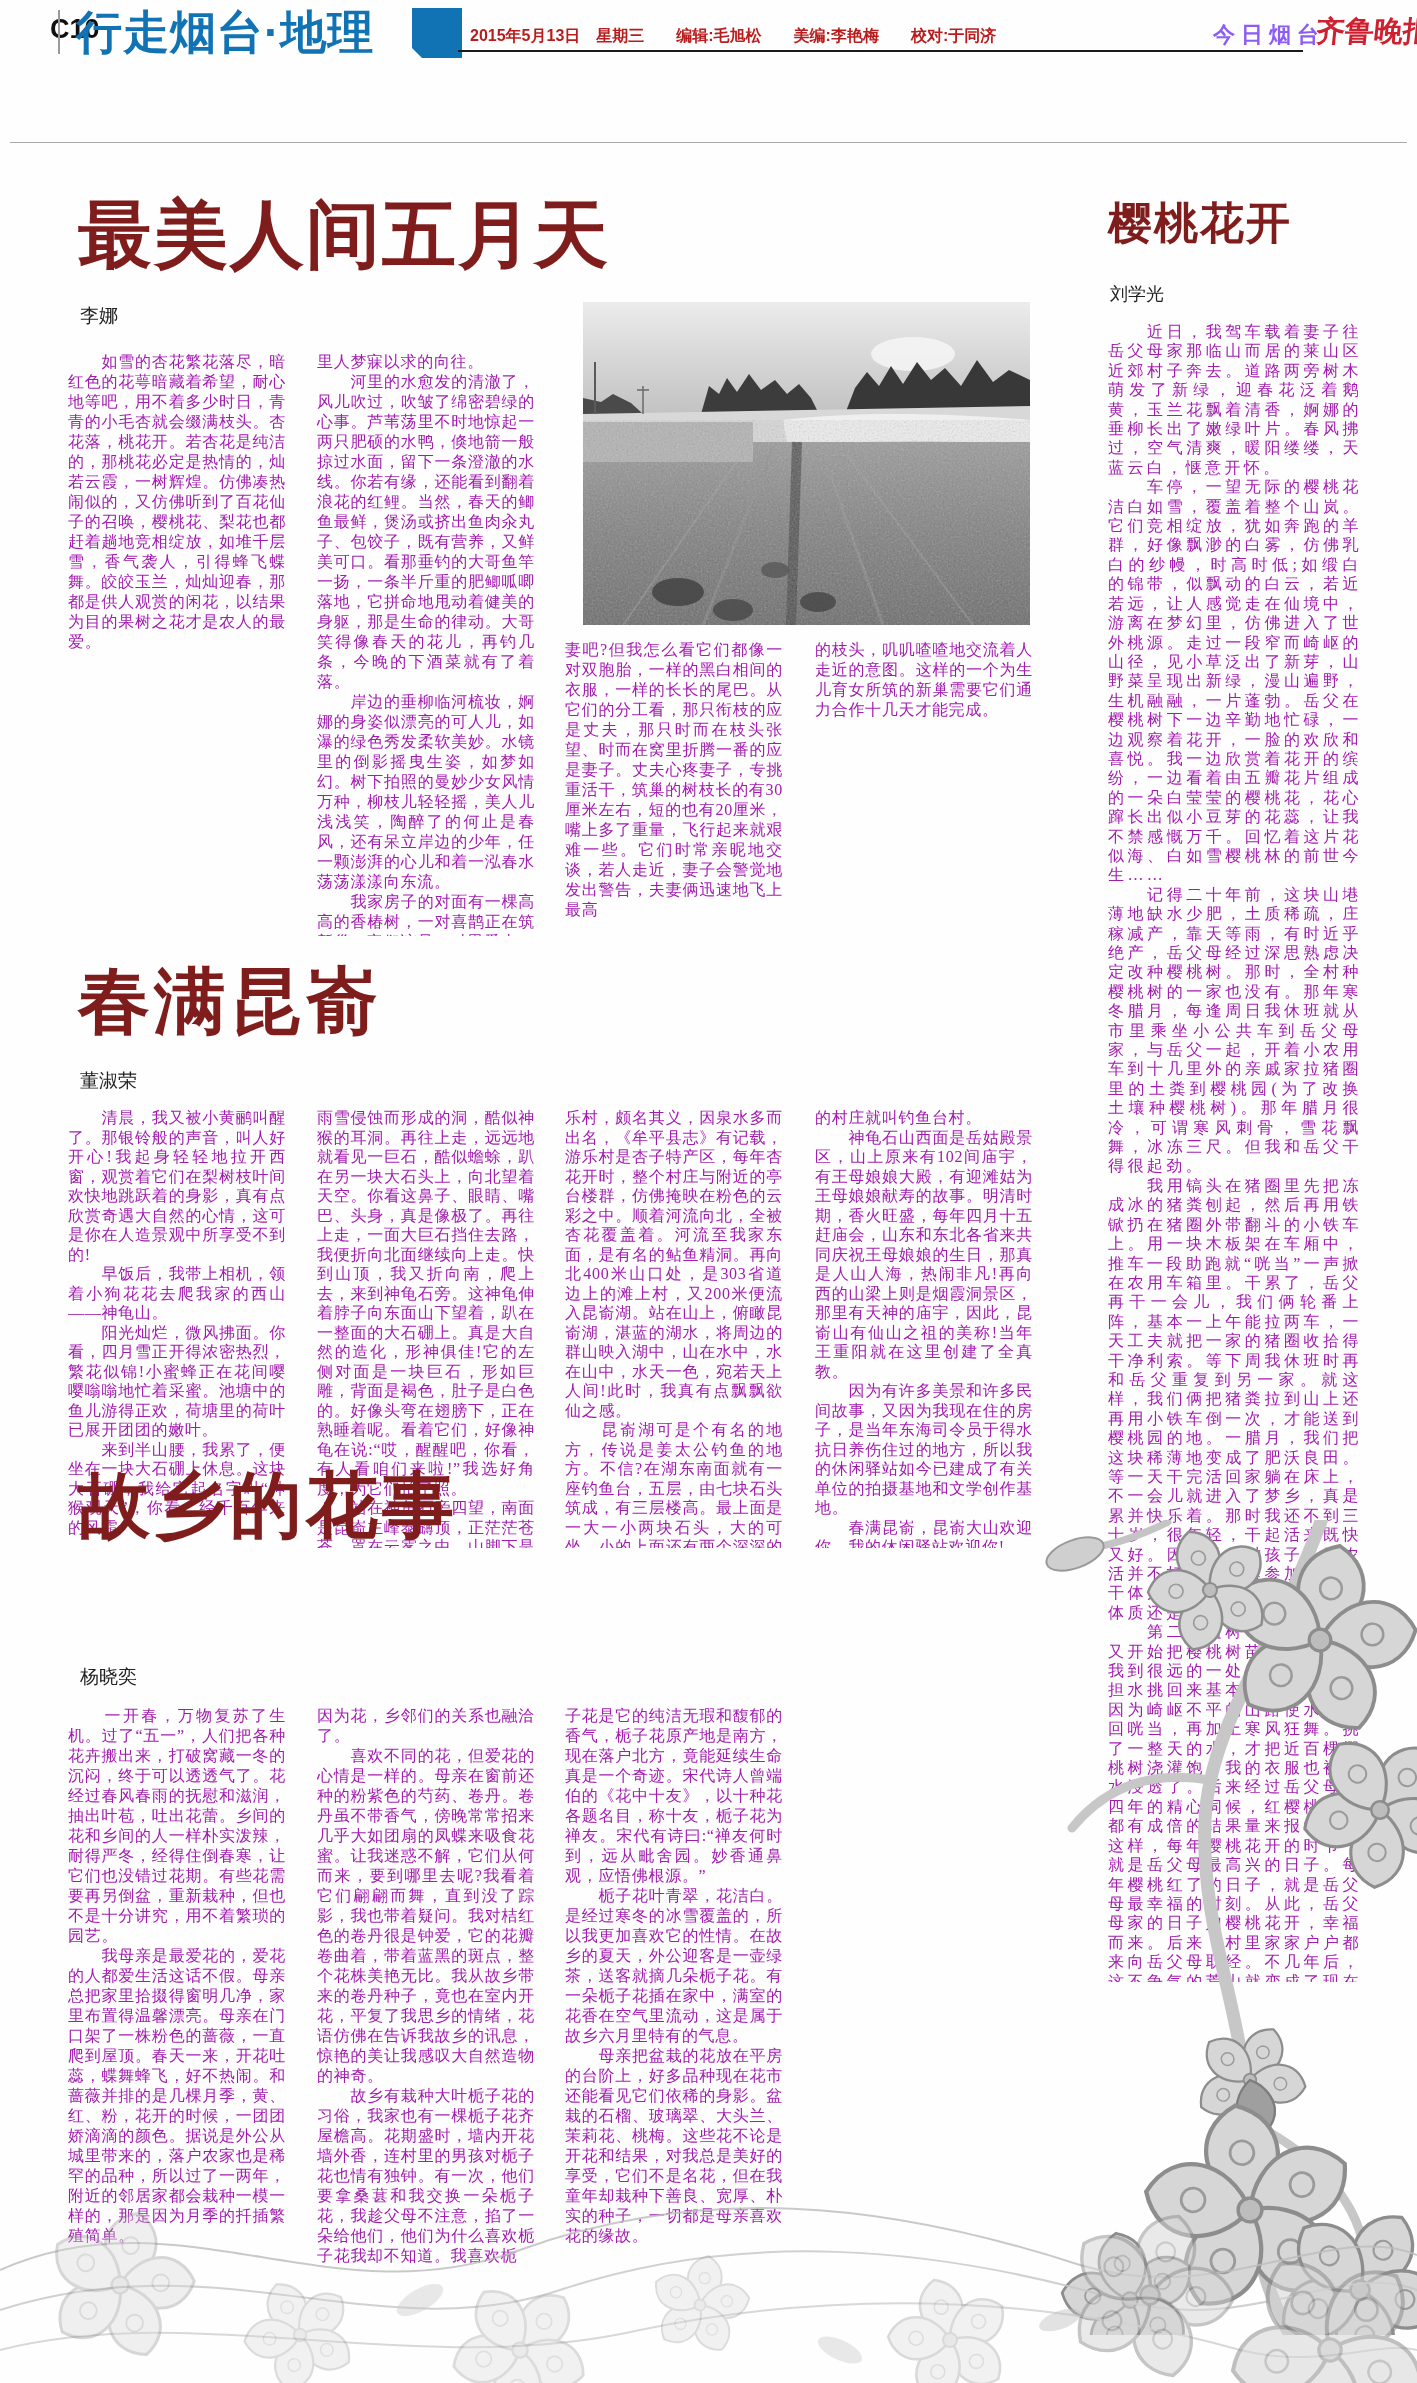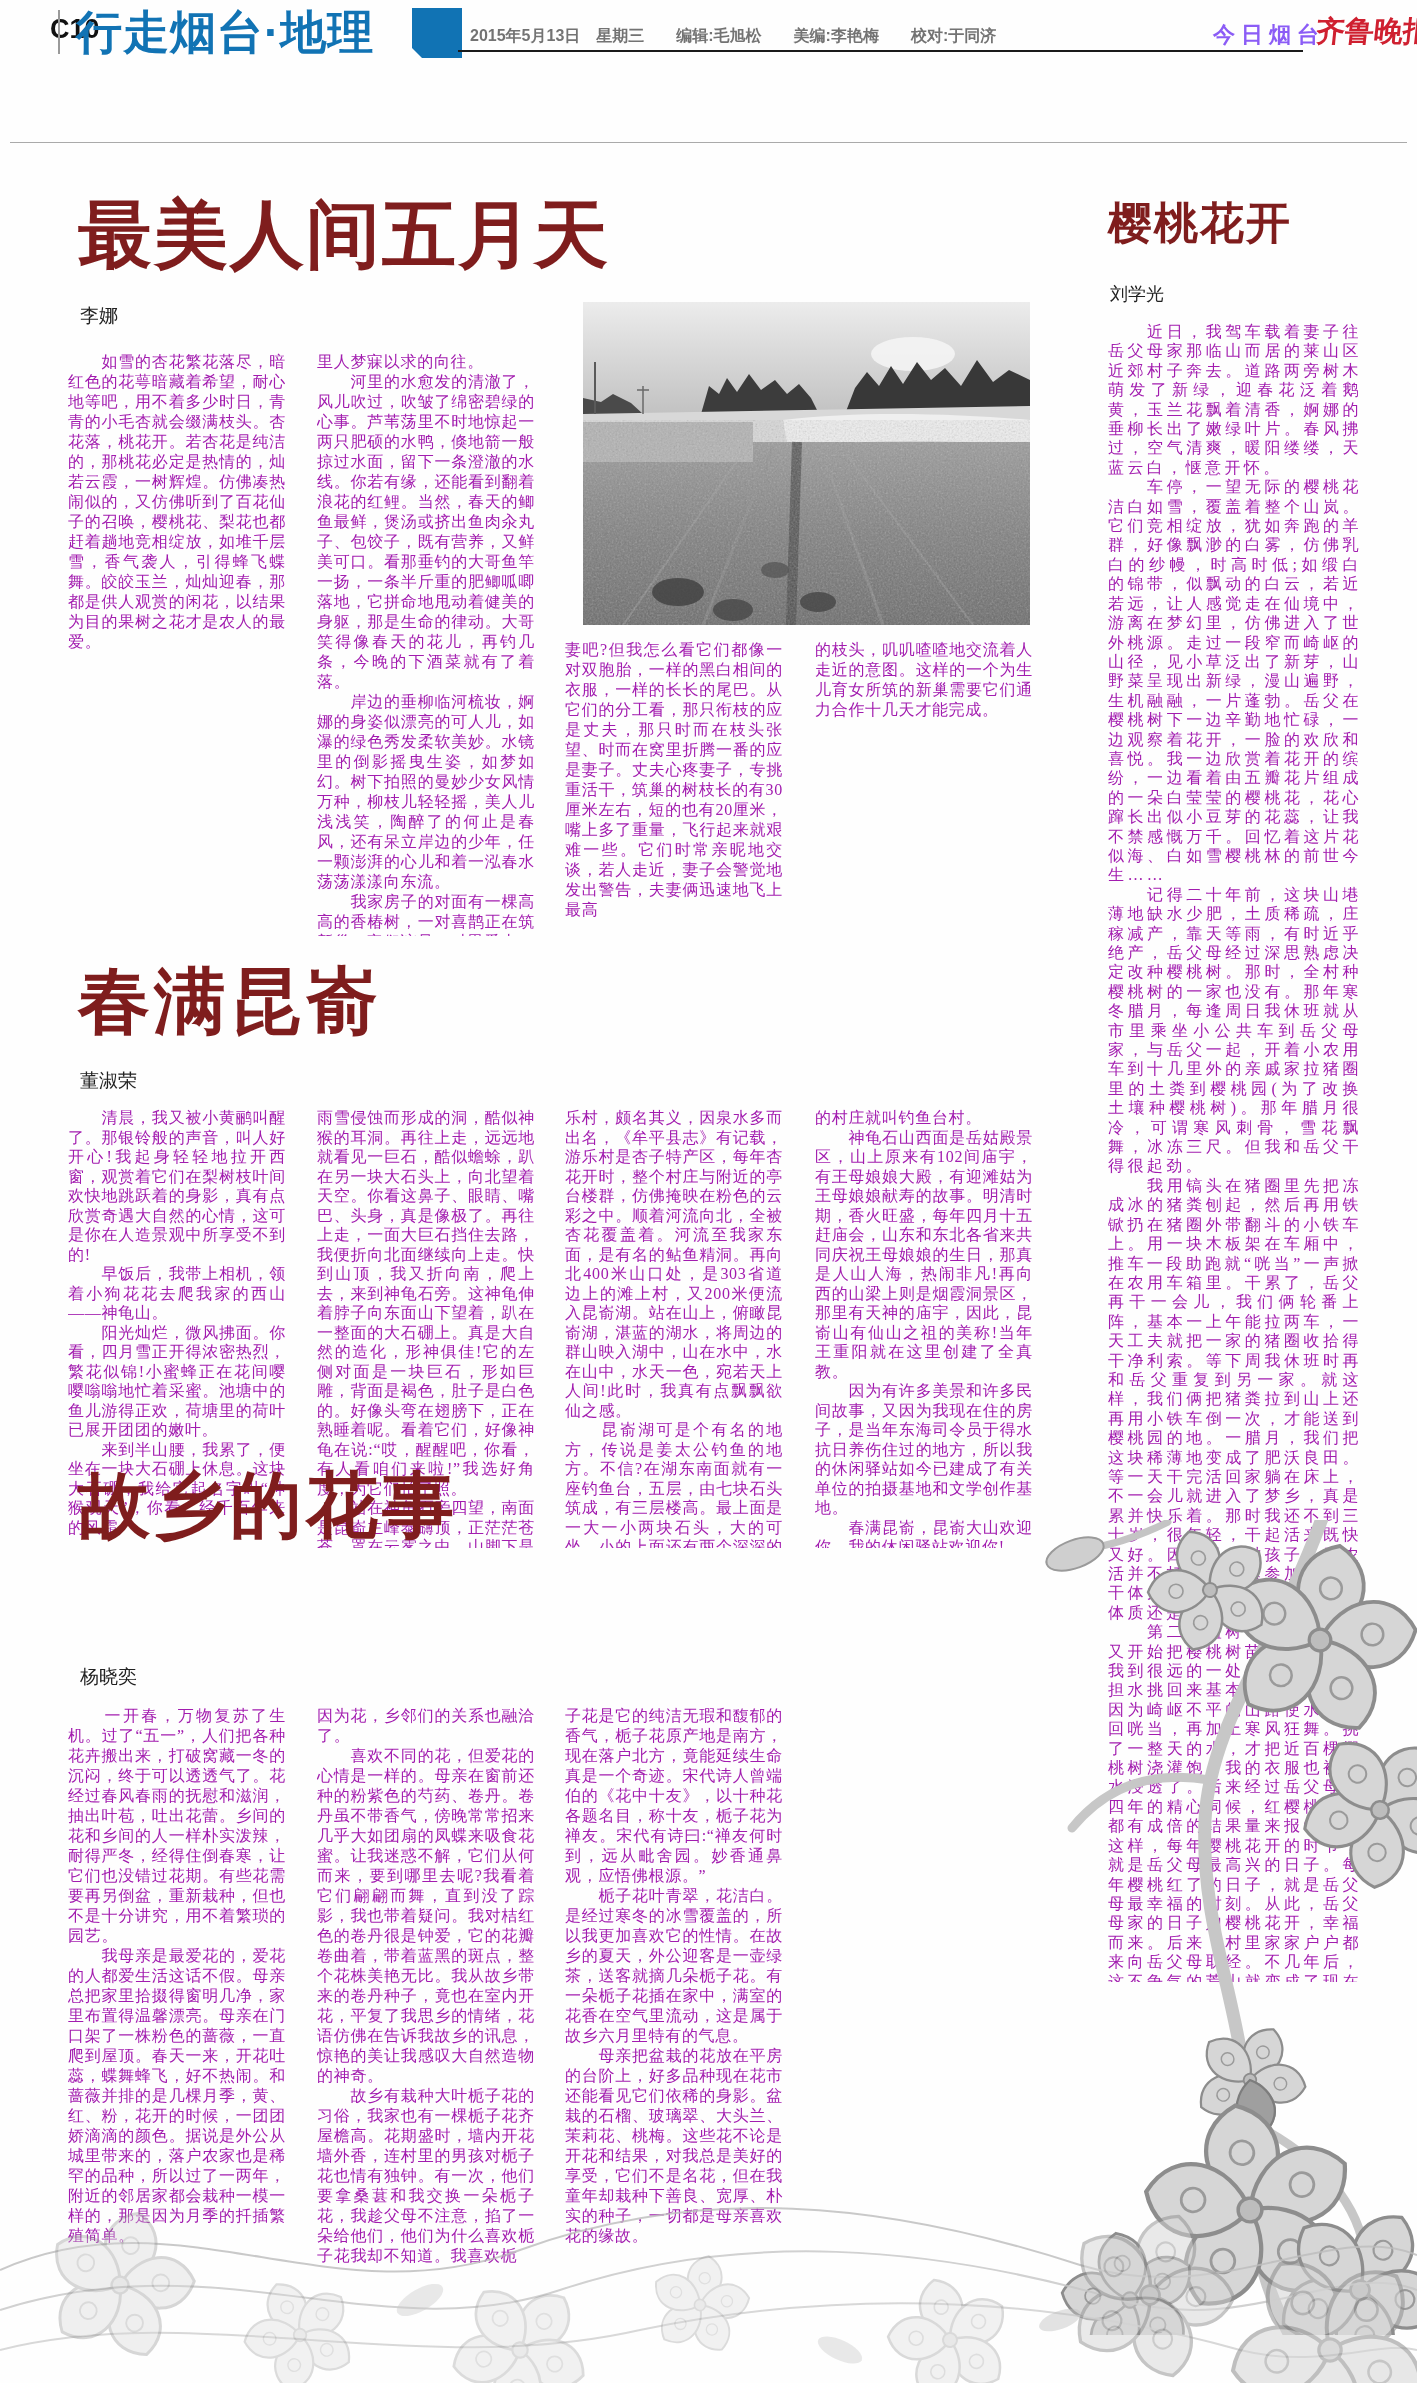--- a/index.html
+++ b/index.html
@@ -6,21 +6,21 @@
   .page{position:relative;width:1417px;height:2383px;background:#fefefe;margin:0 auto;overflow:hidden;
         font-family:"Liberation Serif",serif;color:#1a1a1a;}
   .abs{position:absolute;}
   
   .pagenum{left:14px;top:14px;font-family:"Liberation Sans",sans-serif;font-weight:bold;font-size:27px;color:#111;margin-left:36px;}
   .head-vline{left:58px;top:10px;width:2px;height:44px;background:#9a9a9a;}
   .section-title{left:76px;top:2px;font-family:"Liberation Sans",sans-serif;font-weight:900;font-size:46px;
                  letter-spacing:1px;color:#1173b4;}
   .blue-square{left:412px;top:8px;width:50px;height:50px;background:#1173b4;
                clip-path:polygon(0 0,100% 0,100% 100%,20% 100%,0 80%);}
-  .dateline{left:470px;top:26px;font-family:"Liberation Sans",sans-serif;font-weight:bold;font-size:16px;color:#737373;white-space:nowrap;}
+  .dateline{left:470px;top:26px;font-family:"Liberation Sans",sans-serif;font-weight:bold;font-size:16px;color:#b91c1c;white-space:nowrap;}
   .head-rule{left:458px;top:50px;width:845px;height:2px;background:#1a1a1a;}
   .jinri{left:1213px;top:20px;font-family:"Liberation Sans",sans-serif;font-weight:bold;font-size:22px;
          letter-spacing:6px;color:#8b5cf6;white-space:nowrap;}
   .masthead{left:1316px;top:12px;font-family:"DejaVu Serif",serif;font-weight:900;font-size:29px;color:#cf2030;
             transform:skewX(-6deg);letter-spacing:0;white-space:nowrap;}
   .top-rule{left:10px;top:142px;width:1397px;height:1px;background:#aaaaaa;}
   
   .headline{font-family:"Liberation Sans",sans-serif;font-weight:900;color:#7f1d1d;white-space:nowrap;}
   .h1a{left:78px;top:186px;font-size:74px;letter-spacing:2px;}
   .h2a{left:78px;top:954px;font-size:72px;letter-spacing:4px;font-family:Liberation Serif, serif;}

